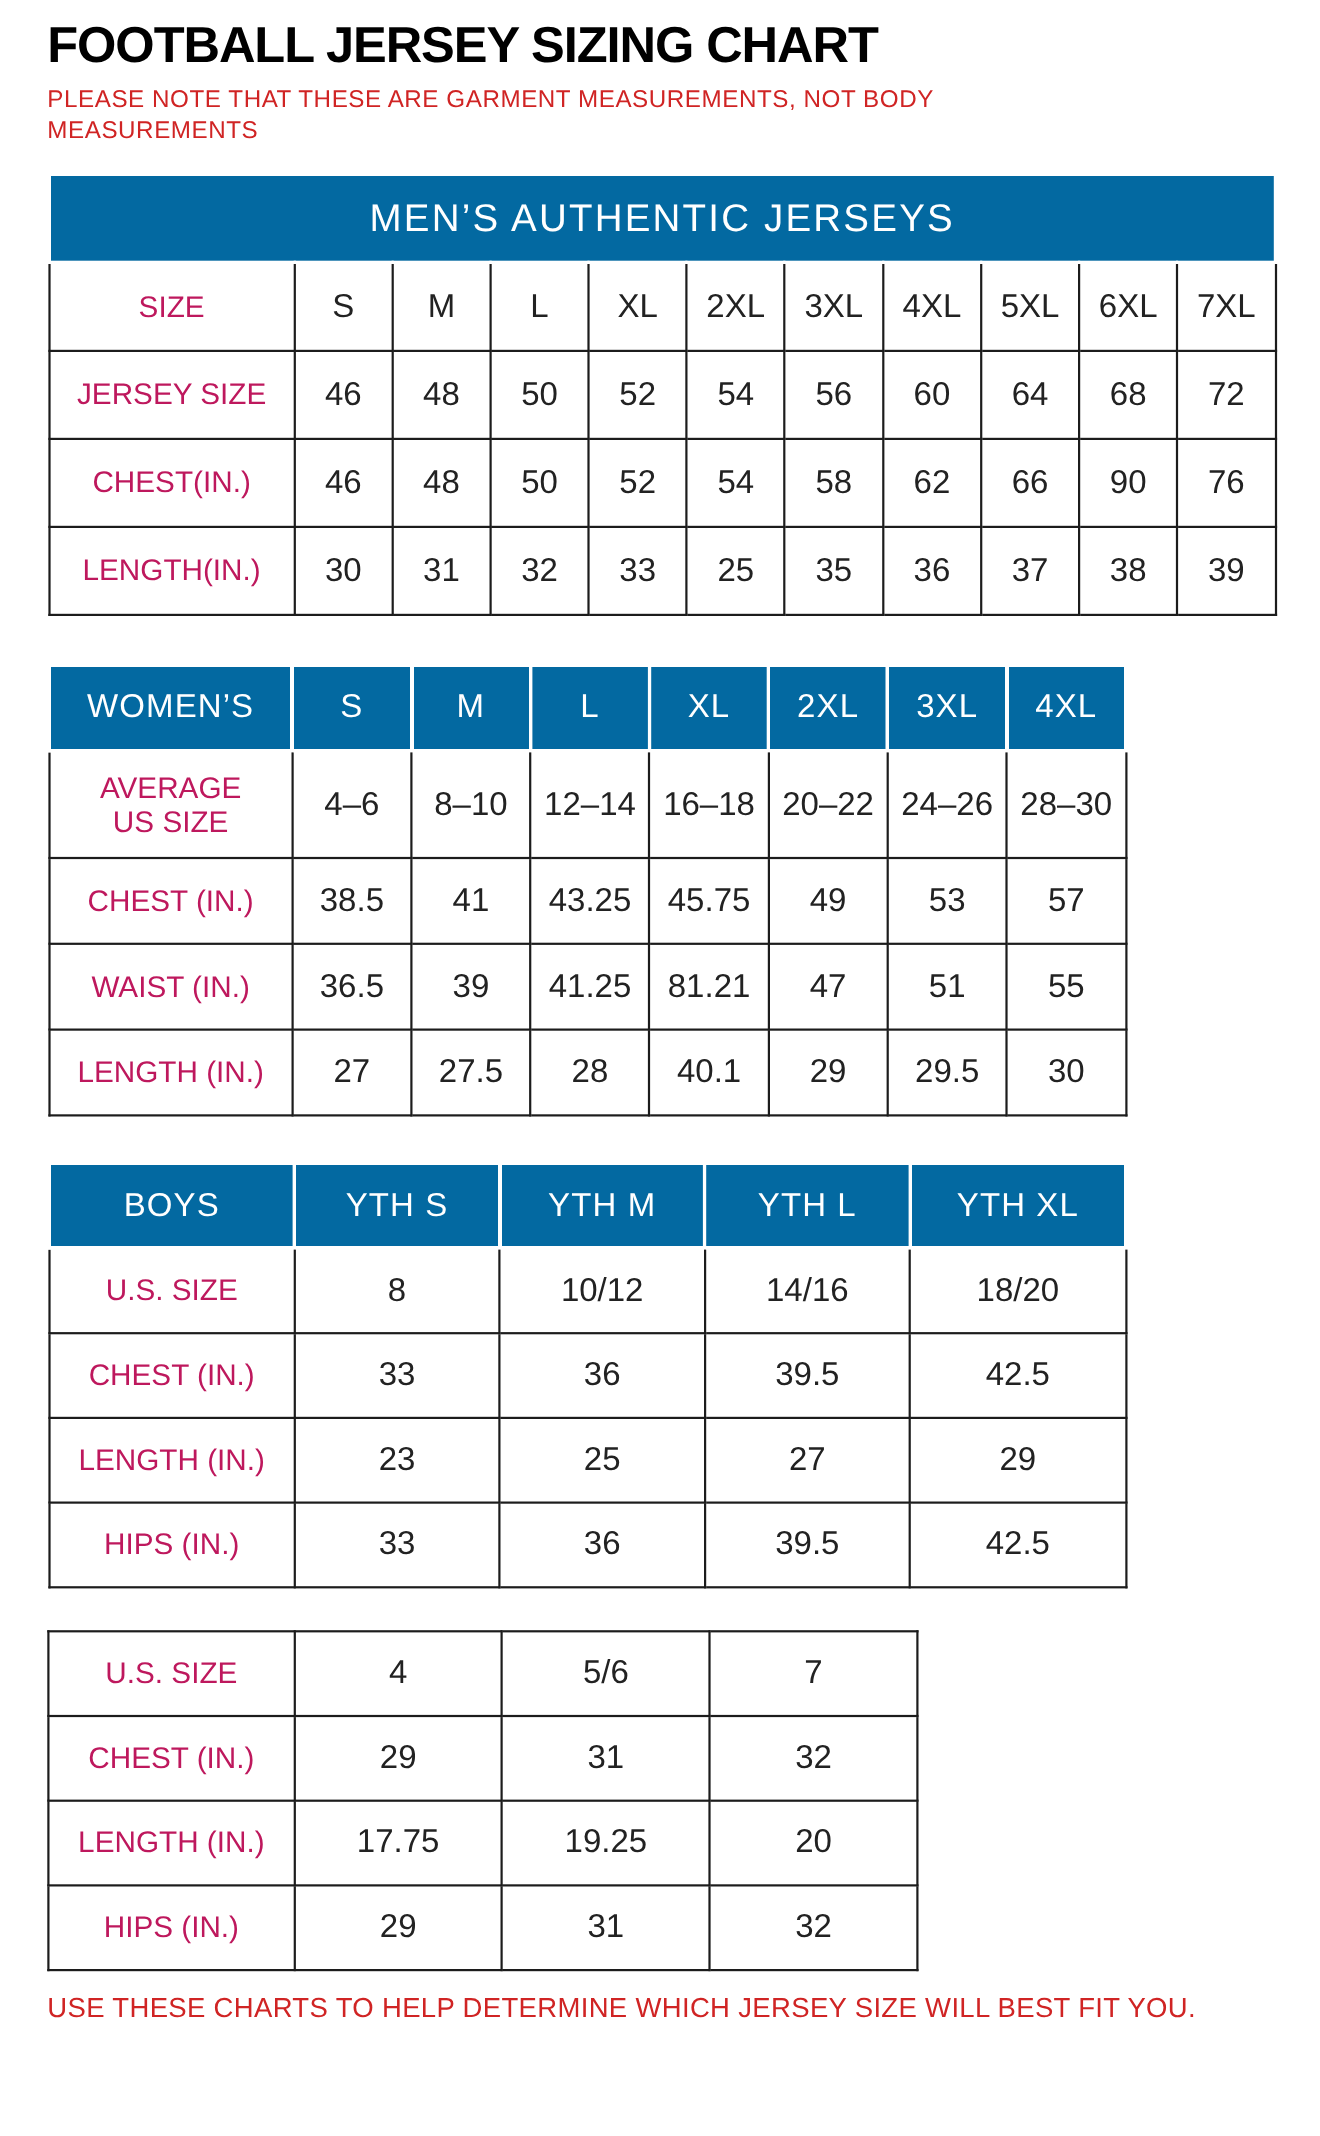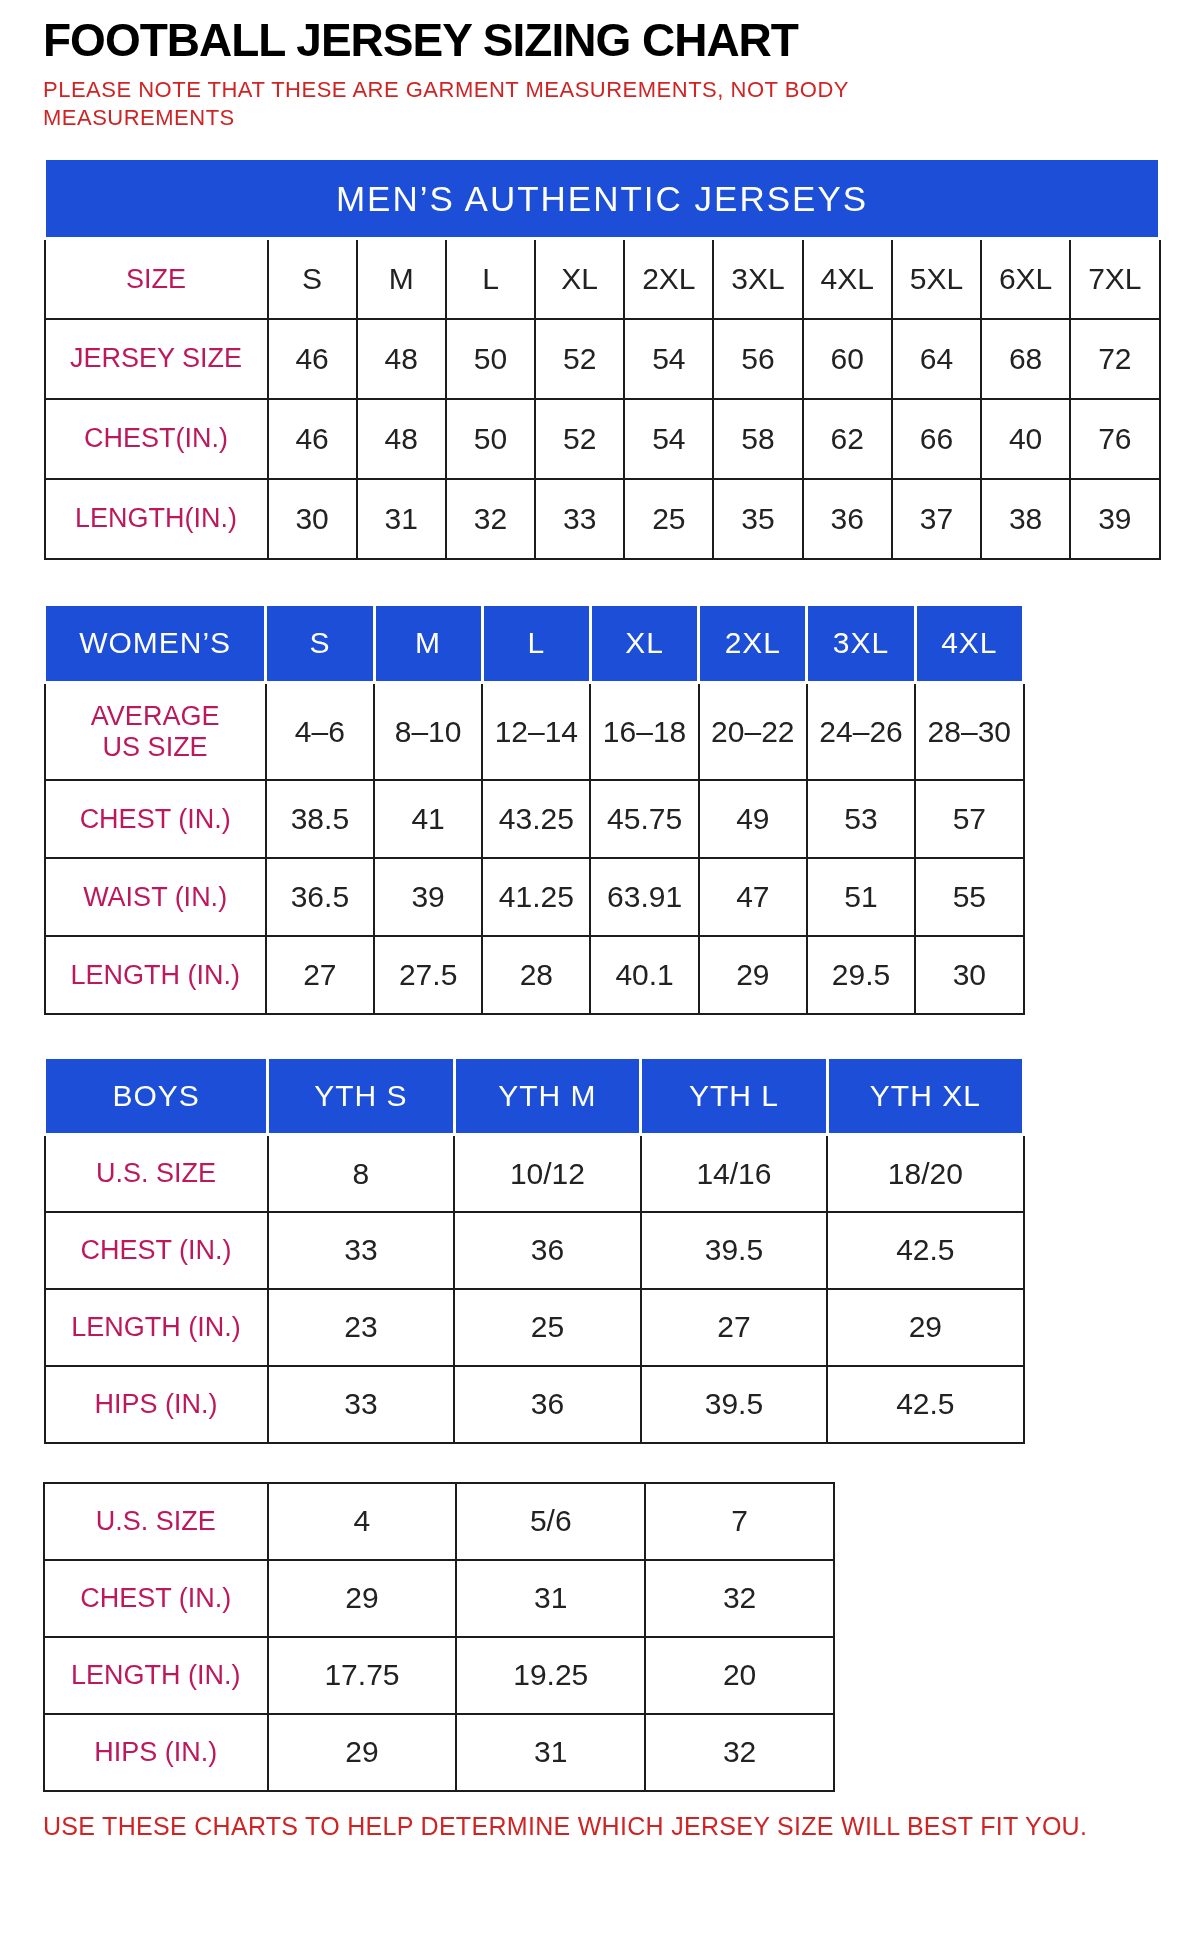--- a/index.html
+++ b/index.html
@@ -56,21 +56,21 @@
   }
   th.rowlabel {
     border: 2px solid #1c1c1c;
     font-size: 27px;
     color: #be185d;
     white-space: pre-line;
     font-weight: 400;
     line-height: 1.15;
   }
   th.head {
-    background: #1d4ed8;
+    background: #0369a1;
     color: #ffffff;
     border: 3px solid #ffffff;
     font-size: 30px;
     letter-spacing: 1px;
     font-weight: 400;
   }
   th.head.banner {
     font-size: 35px;
     letter-spacing: 2px;
   }
@@ -141,21 +141,21 @@
         <tr>
           <th class="rowlabel">CHEST(IN.)</th>
           <td class="val">46</td>
           <td class="val">48</td>
           <td class="val">50</td>
           <td class="val">52</td>
           <td class="val">54</td>
           <td class="val">58</td>
           <td class="val">62</td>
           <td class="val">66</td>
-          <td class="val">40</td>
+          <td class="val">90</td>
           <td class="val">76</td>
         </tr>
         <tr>
           <th class="rowlabel">LENGTH(IN.)</th>
           <td class="val">30</td>
           <td class="val">31</td>
           <td class="val">32</td>
           <td class="val">33</td>
           <td class="val">25</td>
           <td class="val">35</td>
@@ -207,21 +207,21 @@
           <td class="val">45.75</td>
           <td class="val">49</td>
           <td class="val">53</td>
           <td class="val">57</td>
         </tr>
         <tr>
           <th class="rowlabel">WAIST (IN.)</th>
           <td class="val">36.5</td>
           <td class="val">39</td>
           <td class="val">41.25</td>
-          <td class="val">63.91</td>
+          <td class="val">81.21</td>
           <td class="val">47</td>
           <td class="val">51</td>
           <td class="val">55</td>
         </tr>
         <tr>
           <th class="rowlabel">LENGTH (IN.)</th>
           <td class="val">27</td>
           <td class="val">27.5</td>
           <td class="val">28</td>
           <td class="val">40.1</td>

